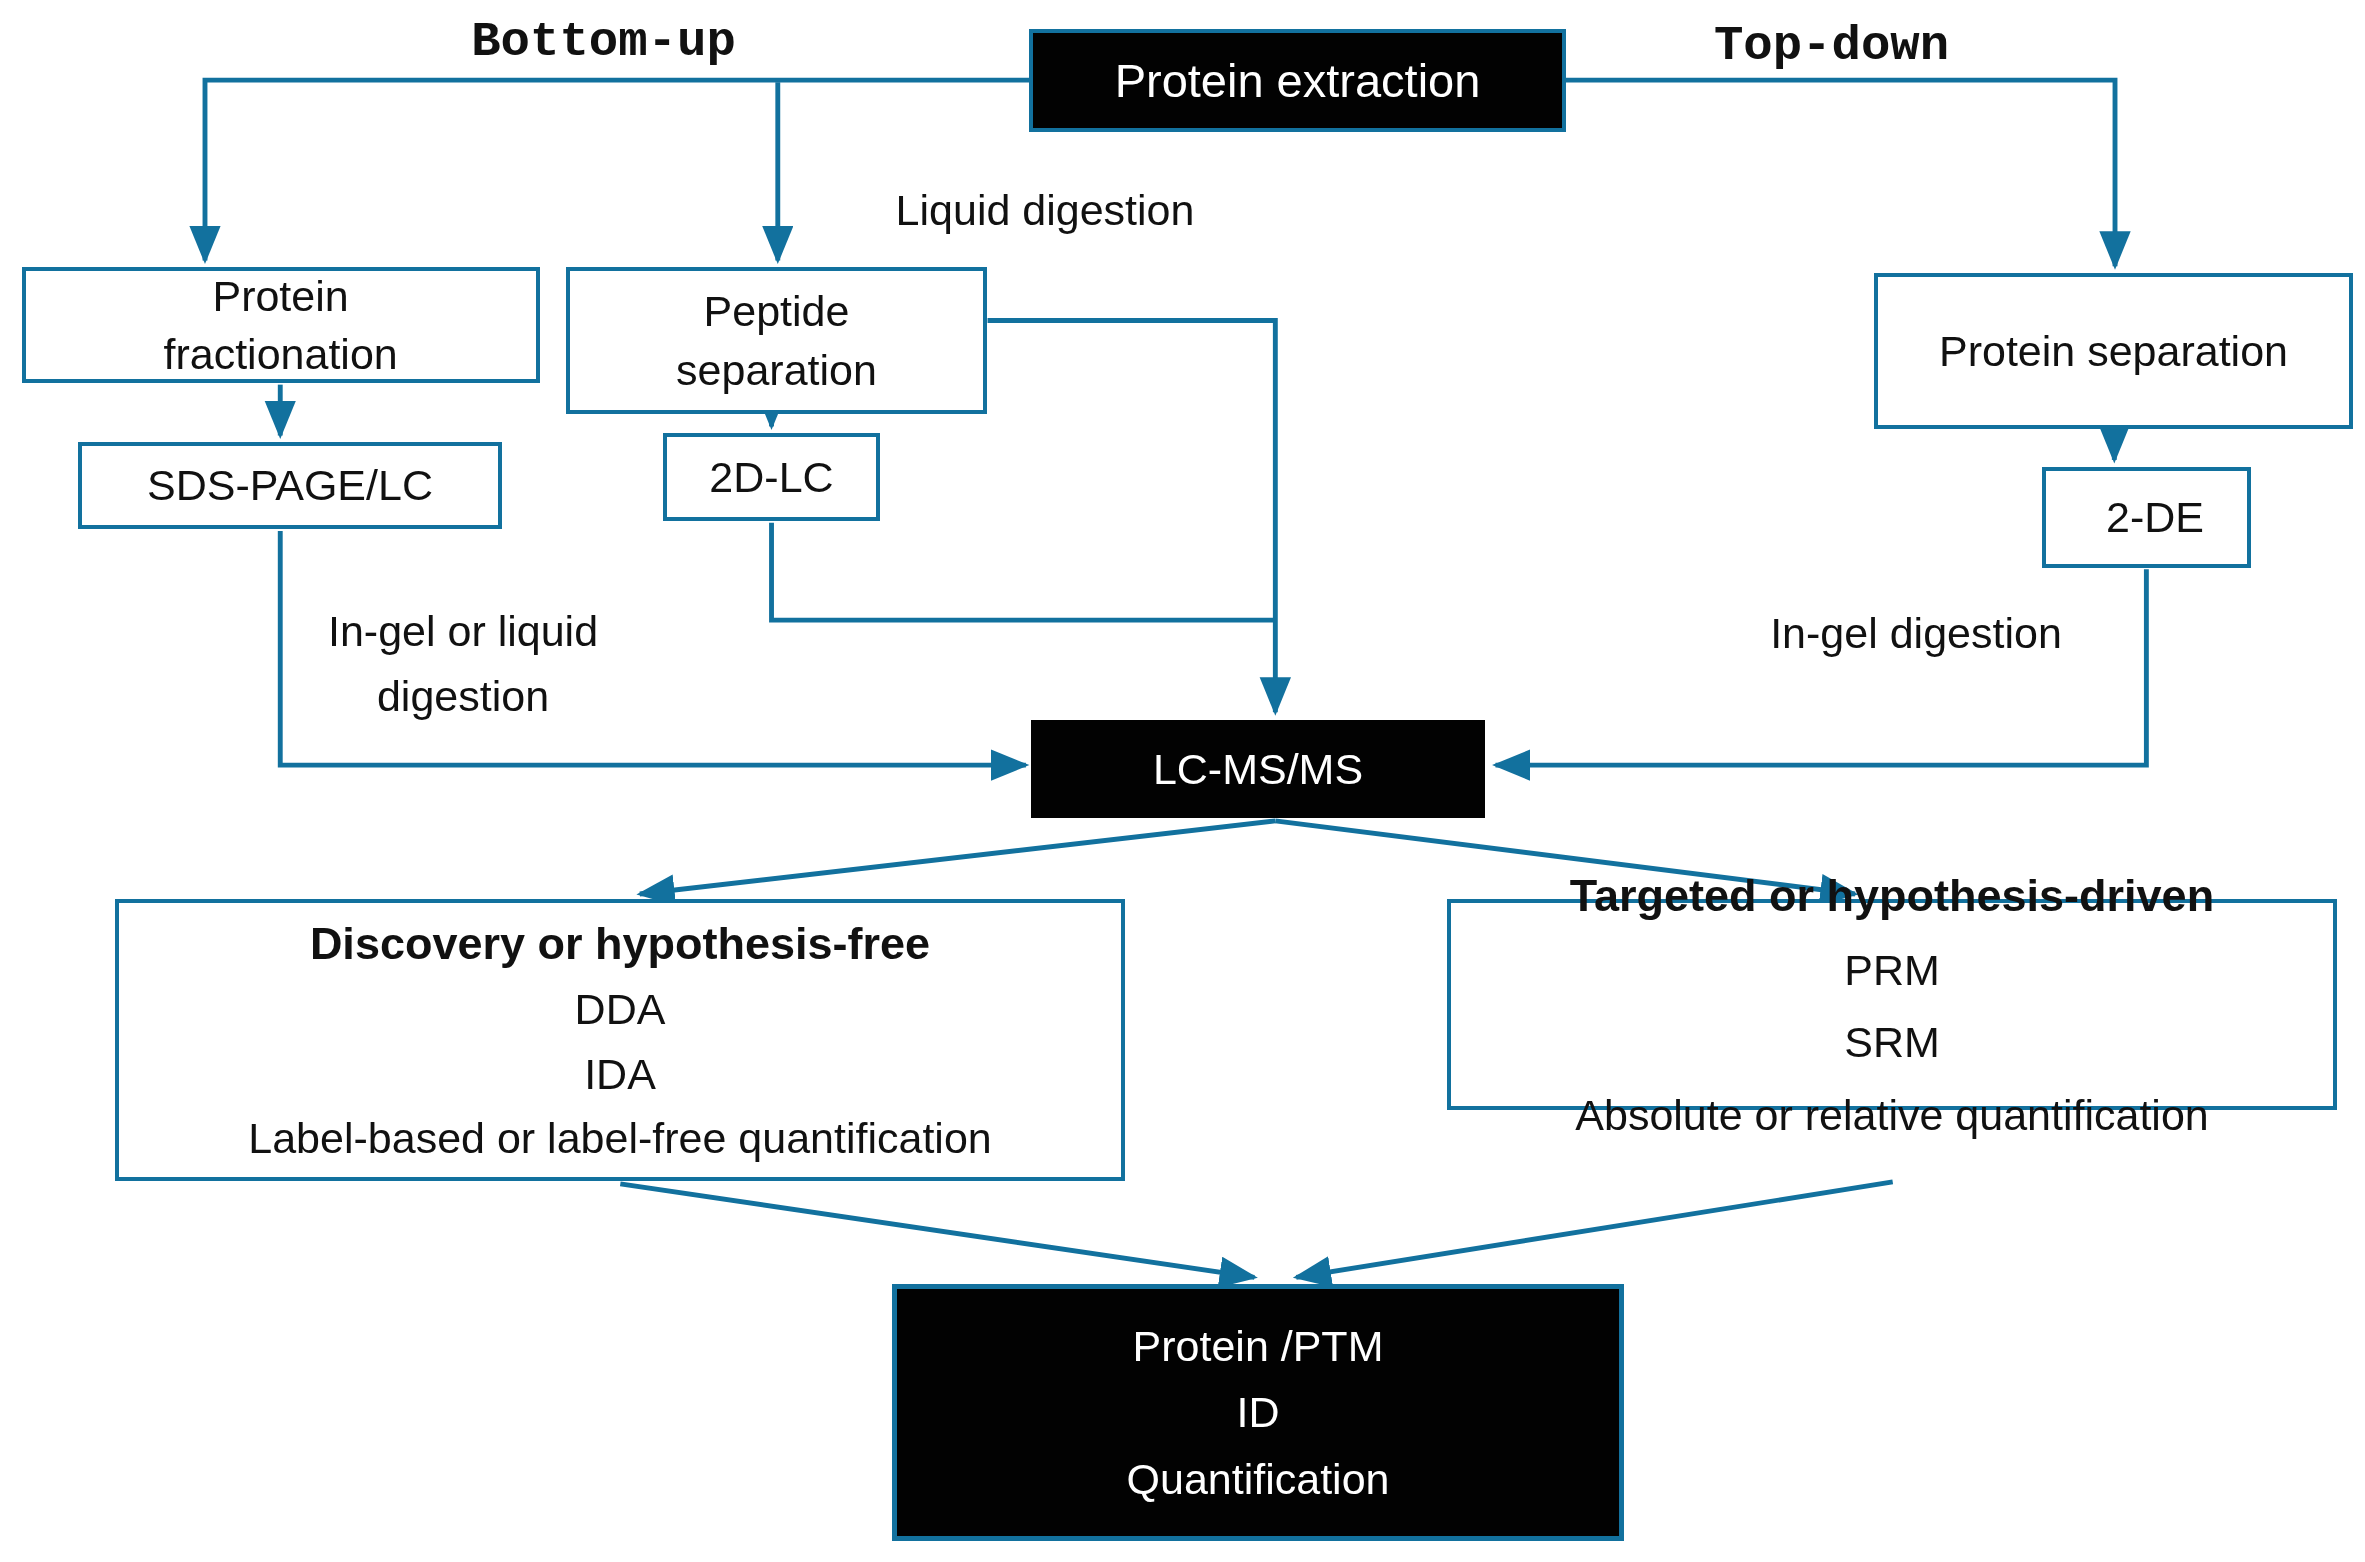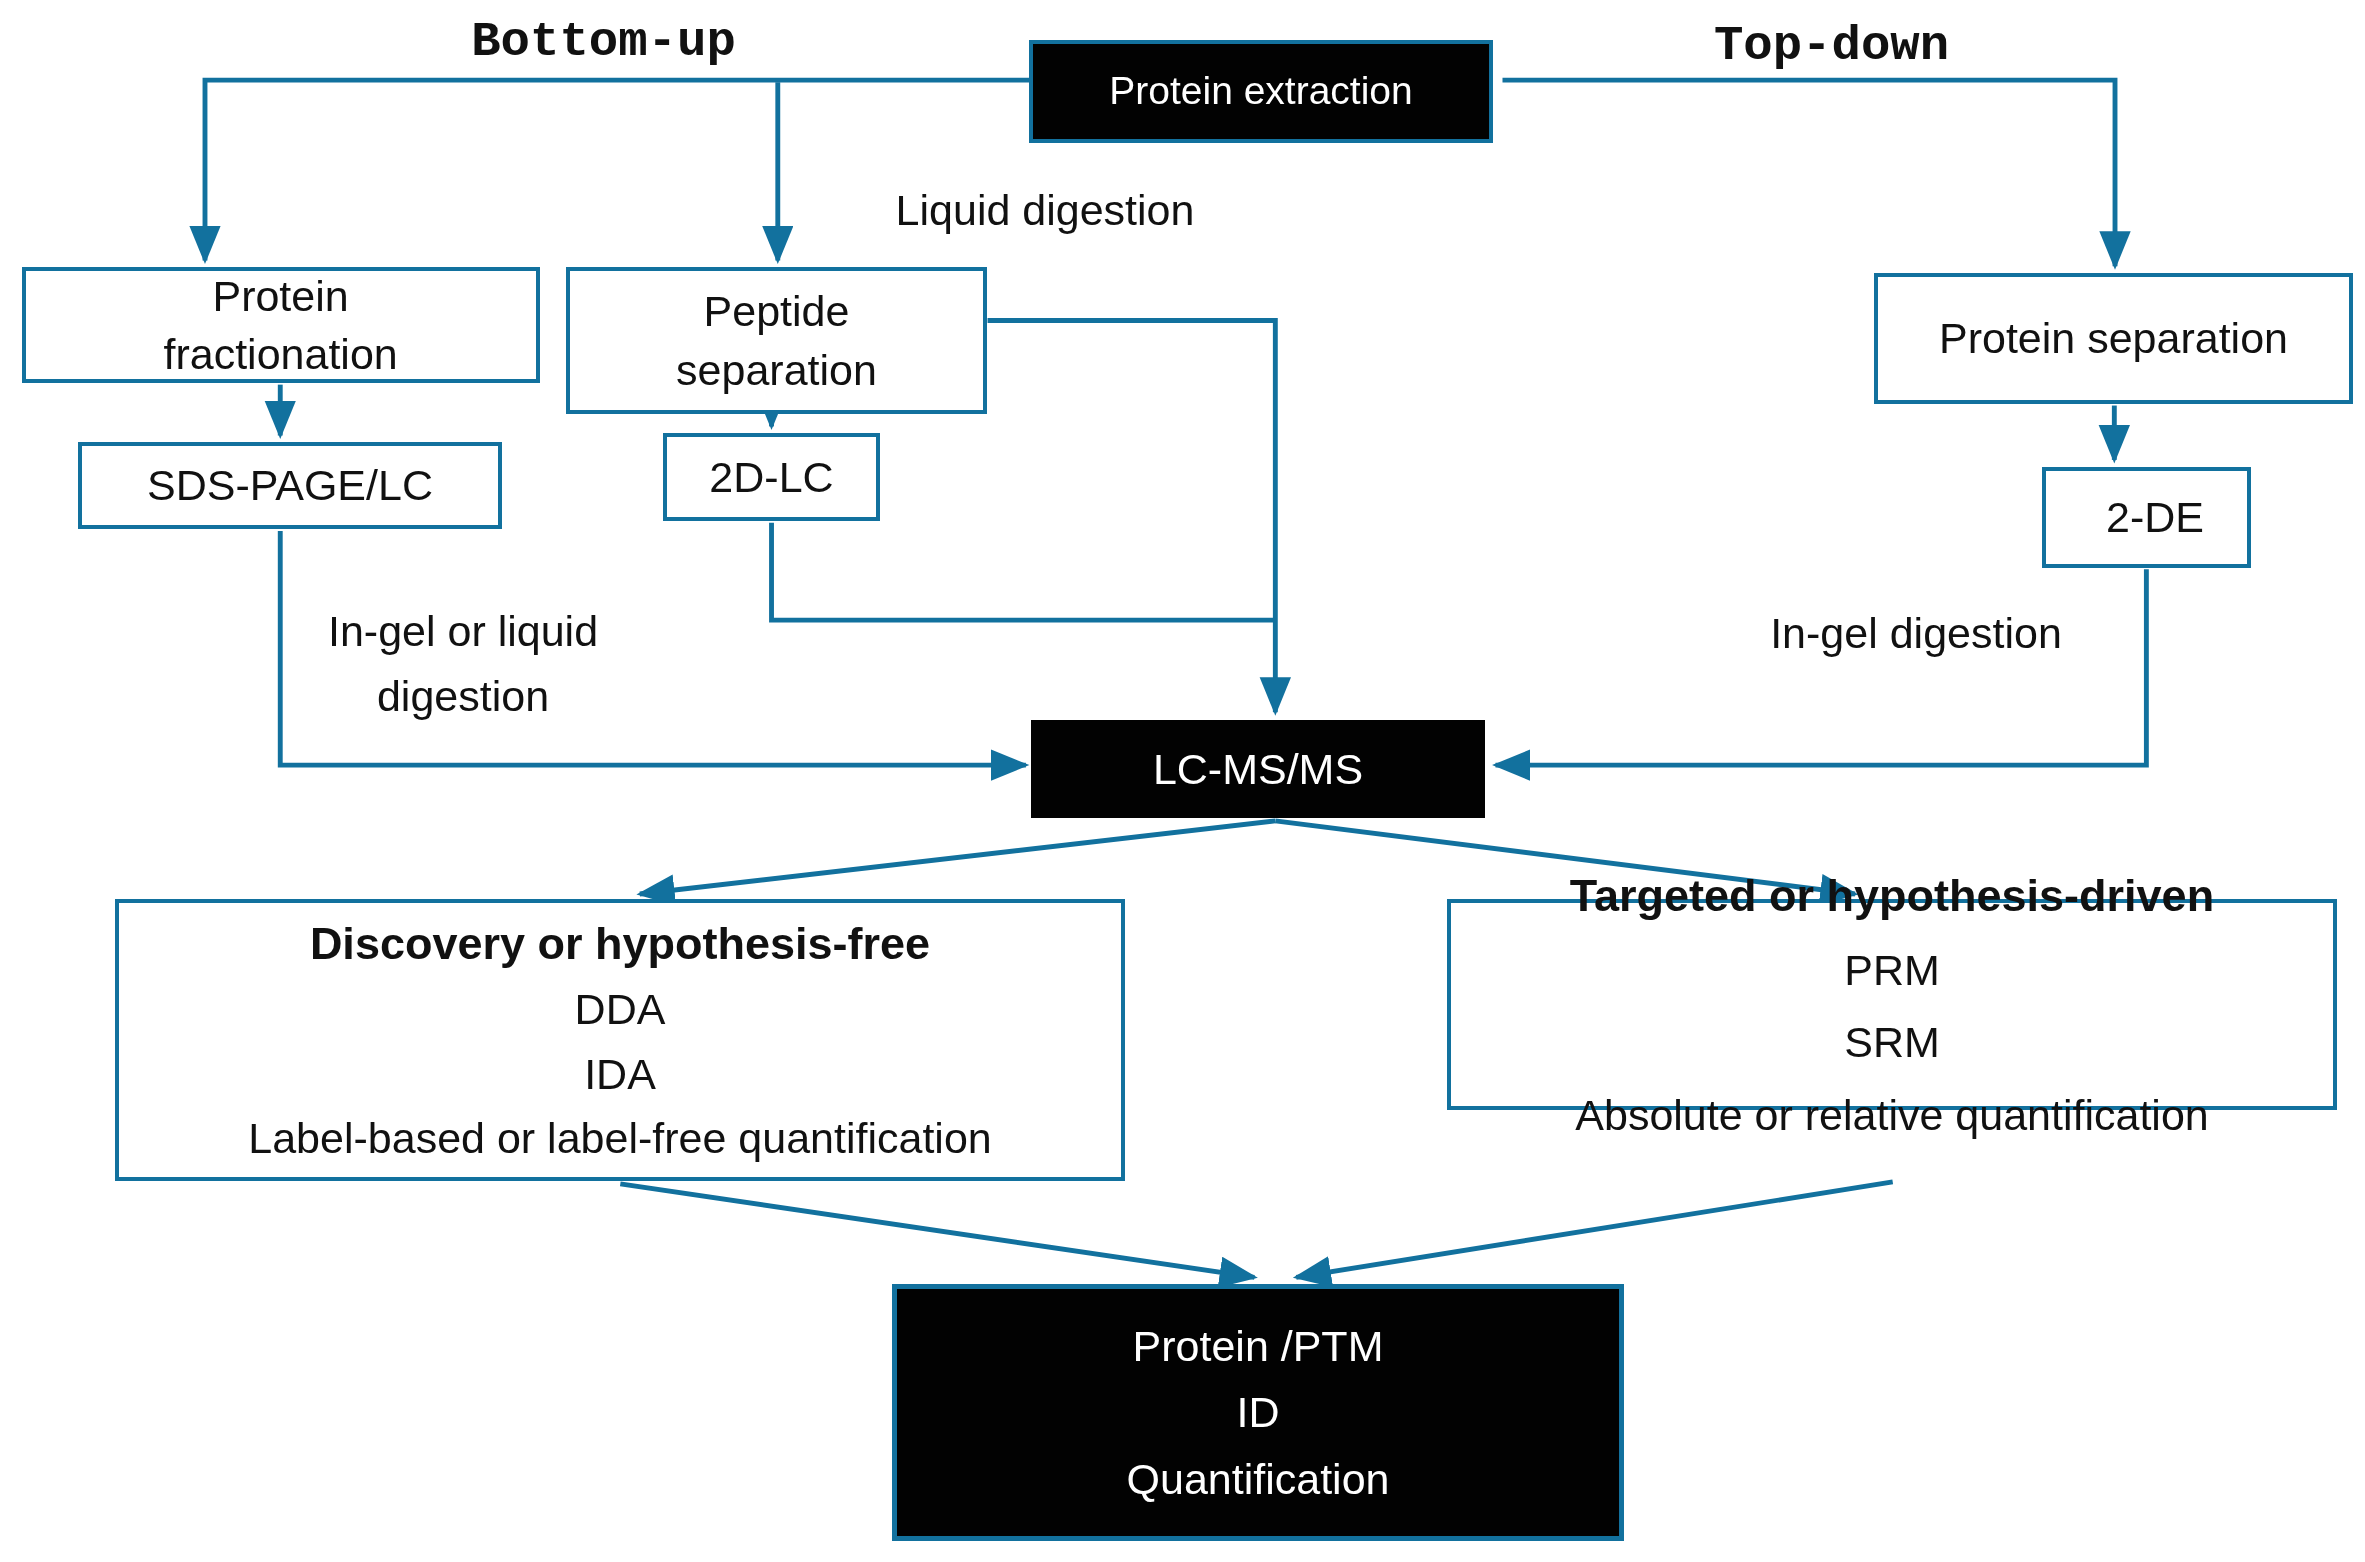--- a/index.html
+++ b/index.html
@@ -81,29 +81,29 @@
   </svg>
 
   <div class="label branch" style="left:412px;top:12.5px;width:383px;">Bottom-up</div>
   <div class="label branch" style="left:1640px;top:16.7px;width:383px;">Top-down</div>
 
   <div class="label" style="left:822px;top:178px;width:446px;">Liquid digestion</div>
   <div class="label" style="left:254px;top:563px;width:418px;margin-top:36px;">In-gel or liquid
 digestion</div>
   <div class="label" style="left:1707px;top:601px;width:418px;">In-gel digestion</div>
 
-  <div class="node black" style="left:1029px;top:40px;width:464px;height:103px;font-size:39px;">Protein extraction</div>
+  <div class="node black" style="left:1029px;top:29px;width:537px;height:103px;font-size:47px;">Protein extraction</div>
 
   <div class="node pre" style="left:21.6px;top:267px;width:518px;height:116px;">Protein
 fractionation</div>
 
   <div class="node pre" style="left:566px;top:267px;width:421px;height:147px;">Peptide
 separation</div>
 
-  <div class="node" style="left:1874px;top:273px;width:479px;height:131px;">Protein separation</div>
+  <div class="node" style="left:1874px;top:273px;width:479px;height:156px;">Protein separation</div>
 
   <div class="node" style="left:78px;top:442px;width:424px;height:87px;">SDS-PAGE/LC</div>
 
   <div class="node" style="left:663px;top:433px;width:217px;height:88px;">2D-LC</div>
 
   <div class="node" style="left:2042px;top:467px;width:209px;height:101px;padding-left:17px;">2-DE</div>
 
   <div class="node black no-border" style="left:1031px;top:720px;width:454px;height:98px;">LC-MS/MS</div>
 
   <div class="node multiline" style="left:115px;top:899px;width:1010px;height:282px;border-width:4.9px;">

